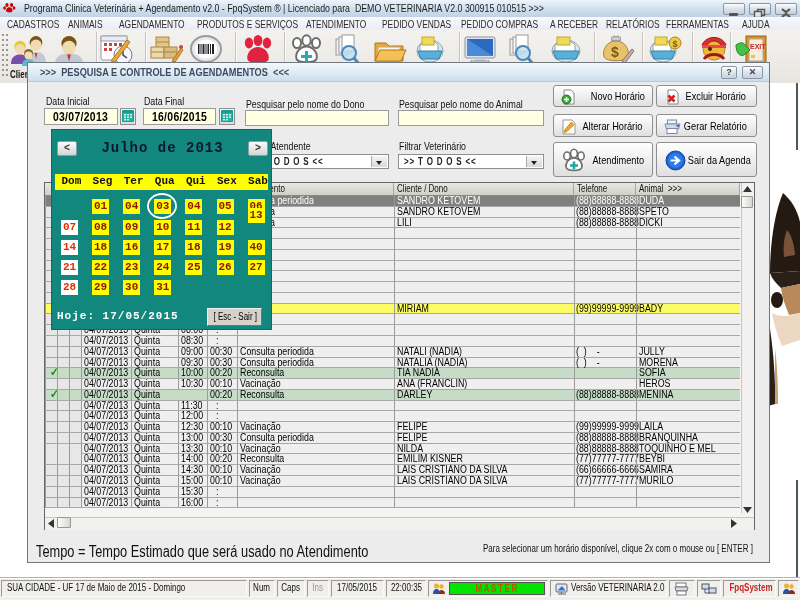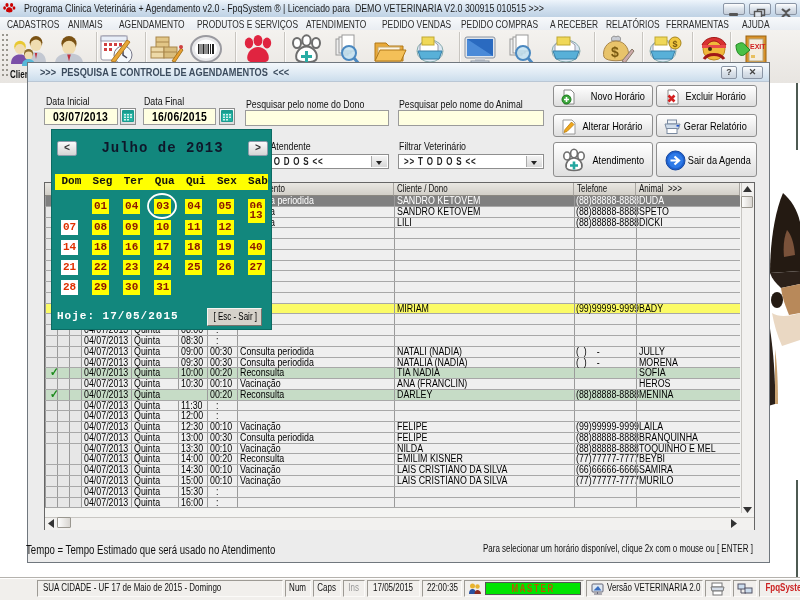--- a/index.html
+++ b/index.html
@@ -10,21 +10,21 @@
   
   #titlebar{left:0;top:0;width:800px;height:17px;background:linear-gradient(#eef5fb,#d4e2f0 45%,#bfd2e4);border-bottom:1px solid #9eb2c6;}
   #titletext{left:24px;top:2px;font-size:11px;color:#1c1c1c;}
   .winbtn{top:3px;width:22px;height:12px;border:1px solid #8a95a5;border-radius:2px;background:linear-gradient(#fefefe,#dde4ec 45%,#c6cfda);box-sizing:border-box;}
   #menubar{left:0;top:17px;width:800px;height:13px;background:linear-gradient(#f7f9fb,#e9edf2);border-bottom:1px solid #d5d9de;}
   .mi{top:18px;font-size:10.5px;color:#2b2b2b;}
   #toolbar{left:0;top:30px;width:800px;height:53px;background:linear-gradient(#f4f2ef,#e8e5e1);border-bottom:1px solid #6f6f6f;}
   .tsep{top:32px;width:1px;height:48px;background:#c8c5c0;box-shadow:1px 0 0 #fbfaf9;}
   
   #statusbar{left:0;top:578px;width:800px;height:22px;background:#f1efec;border-top:1px solid #fff;box-shadow:0 -1px 0 #b5b2ad;}
-  .sp{top:580px;height:17px;box-sizing:border-box;border:1px solid;border-color:#9d9a94 #fbfaf8 #fbfaf8 #9d9a94;background:#f1efec;font-size:10px;color:#111;white-space:nowrap;margin-left:36px;}
+  .sp{top:580px;height:17px;box-sizing:border-box;border:1px solid;border-color:#9d9a94 #fbfaf8 #fbfaf8 #9d9a94;background:#f1efec;font-size:10px;color:#111;white-space:nowrap;}
   
   #dialog{left:27px;top:62px;width:743px;height:501px;background:#ececec;border:1px solid #70777e;box-sizing:border-box;}
   #dlgtitle{left:28px;top:63px;width:741px;height:18px;background:linear-gradient(#f4f8fc,#dde9f3 60%,#ccddec);border-bottom:1px solid #bac7d5;}
   #dlgtext{left:40px;top:66px;font-size:11.5px;font-weight:bold;color:#3c4c5e;}
   .dbtn{top:66px;height:13px;border:1px solid #8a95a5;border-radius:2px;background:linear-gradient(#fff,#dce3eb 50%,#c9d3de);box-sizing:border-box;font-size:9px;color:#444;text-align:center;line-height:11px;font-weight:bold;}
   .lbl{font-size:11px;color:#111;}
   .yin{background:#ffffe1;border:1px solid #9b9b9b;box-sizing:border-box;}
   .calbtn{width:16px;height:17px;border:1px solid #8e8e8e;background:linear-gradient(#fdfdfd,#dcdcdc);box-sizing:border-box;}
   .combo{background:#fff;border:1px solid #8e8e8e;box-sizing:border-box;font-size:10px;font-weight:bold;color:#222;line-height:13px;}
   .cbtn{position:absolute;right:1px;top:1px;bottom:1px;width:15px;background:linear-gradient(#f4f4f4,#d8d8d8);border-left:1px solid #aaa;}
@@ -761,21 +761,21 @@
     </svg>
     <svg class="abs" style="left:48px;top:519px" width="7" height="9">
       <path d="M0 4.5 L6 0 L6 9 Z" fill="#333"></path>
     </svg>
     <div class="sthumb" style="left:57px;top:517px;width:14px;height:11px"></div>
     <svg class="abs" style="left:730px;top:519px" width="7" height="9">
       <path d="M7 4.5 L1 0 L1 9 Z" fill="#333"></path>
     </svg>
   </div>
 
-<div class="abs" style="left:26px;top:543px;font-size:12px;color:#111"><span class="tx">Tempo = Tempo Estimado que será usado no Atendimento</span></div>
+<div class="abs" style="left:36px;top:543px;font-size:16px;color:#111"><span class="tx">Tempo = Tempo Estimado que será usado no Atendimento</span></div>
 <div class="abs" style="left:483px;top:543px;font-size:10px;color:#111"><span class="tx">Para selecionar um horário disponível, clique 2x com o mouse ou [ ENTER ]</span></div>
 
 <div class="abs" id="cal">
   <div class="navb" style="left:5px;top:11px">&lt;</div>
   <div class="navb" style="left:196px;top:11px">&gt;</div>
   <div style="position:absolute;left:0;top:10px;width:221px;text-align:center;color:#0f172a;font-size:14px;font-weight:bold;letter-spacing:1px">Julho de 2013</div>
   <div id="calhdr">
       <div class="dow" style="left:6.5px">Dom</div>
       <div class="dow" style="left:37.6px">Seg</div>
       <div class="dow" style="left:68.7px">Ter</div>

